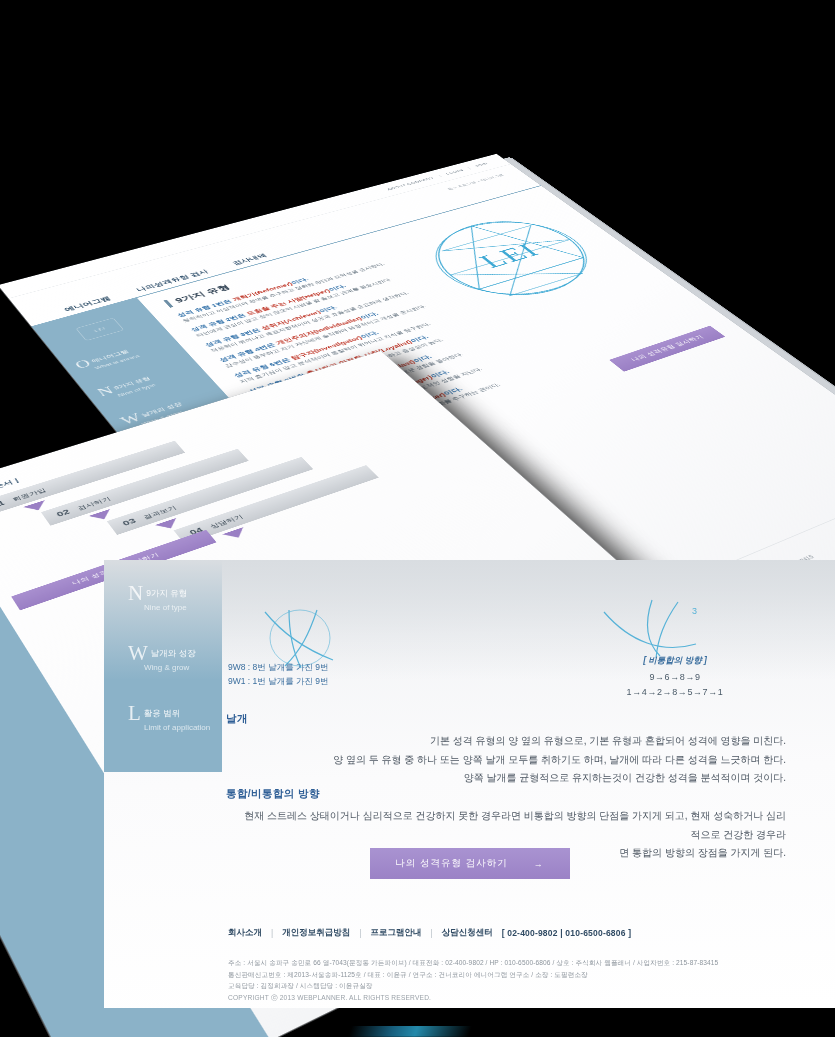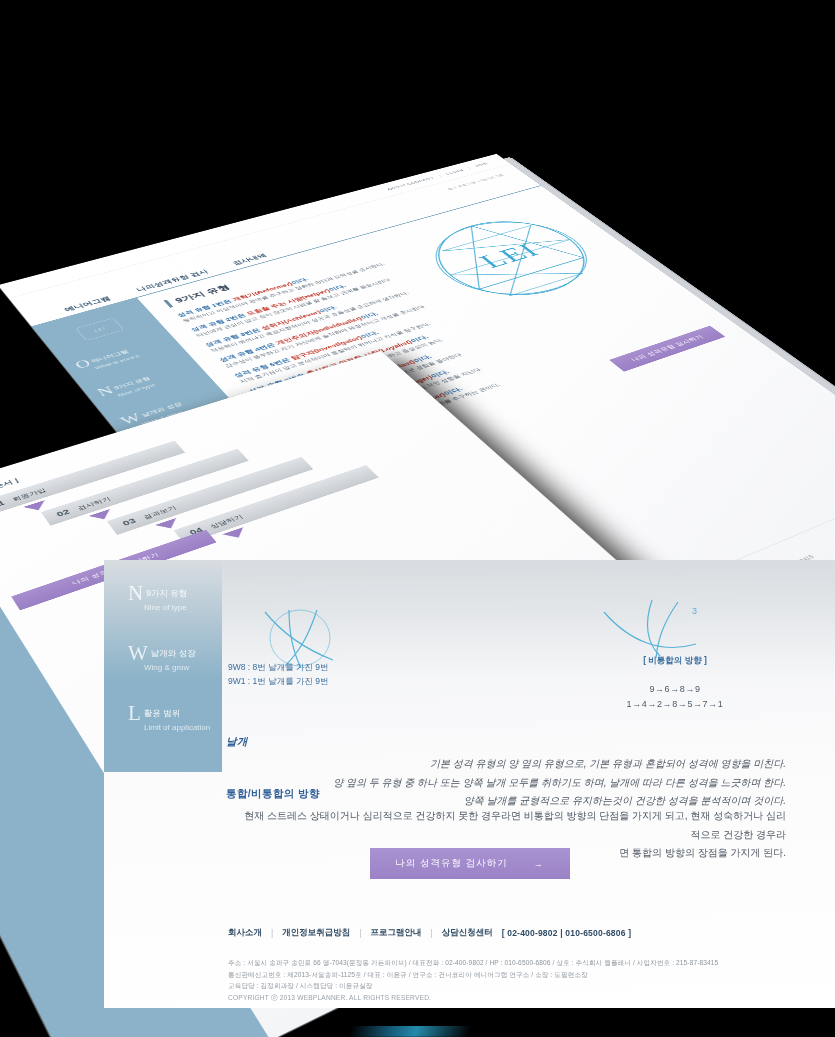--- a/index.html
+++ b/index.html
@@ -154,27 +154,27 @@
   .fade-top {
     position:absolute; left:0; top:0; width:100%; height:120px;
     background: linear-gradient(#d9dde1,rgba(250,250,251,0));
   }
   .side-list-flat { position:absolute; left:24px; top:22px; width:120px; }
   .side-list-flat .side-item { color:#ffffff; margin-bottom:30px; }
 
   .wing-lines { position:absolute; left:228px; top:660px; width:260px; }
   .wing-lines div { font-size: 8.5px; color: #3a6e9e; line-height: 1.7; }
   .integ-box { position:absolute; left:560px; top:655px; width:230px; text-align:center; }
-  .integ-box .ttl { font-size: 8.5px; color: #3a6e9e; font-weight: bold; margin-bottom:15px;}
+  .integ-box .ttl { font-size: 8.5px; color: #3a6e9e; font-weight: bold; margin-bottom:3px;font-style:italic;}
   .integ-box .seq { font-size: 9px; color: #4a5a68; line-height:1.7; letter-spacing:.6px;}
 
   .sec { position:absolute; left:226px; width:560px; }
   .sec h3 { font-size: 10.5px; color: #2f5f96; font-weight: bold; margin-bottom: 6px; letter-spacing:.4px;}
   .sec p { font-size: 10px; color: #4b5560; line-height: 1.85; padding-left: 12px; text-align: right; }
-  #sec-wing { top: 735px; font-style: italic; }
+  #sec-wing { top: 712px; }
   #sec-integ { top: 787px; }
 
   .cta-wrap { position:absolute; left:0; top:848px; width:835px; display:flex; justify-content:center; padding-left: 104px;}
   .cta {
     background: linear-gradient(#a993d1,#9b82c6); color: #fff; border: 0;
     font-size: 9.5px; letter-spacing:1px; padding: 9px 0; width: 200px;
     display:flex; align-items:center; justify-content:center; gap: 26px; cursor:pointer;
   }
   .cta .arw { font-size: 9px; }
 

